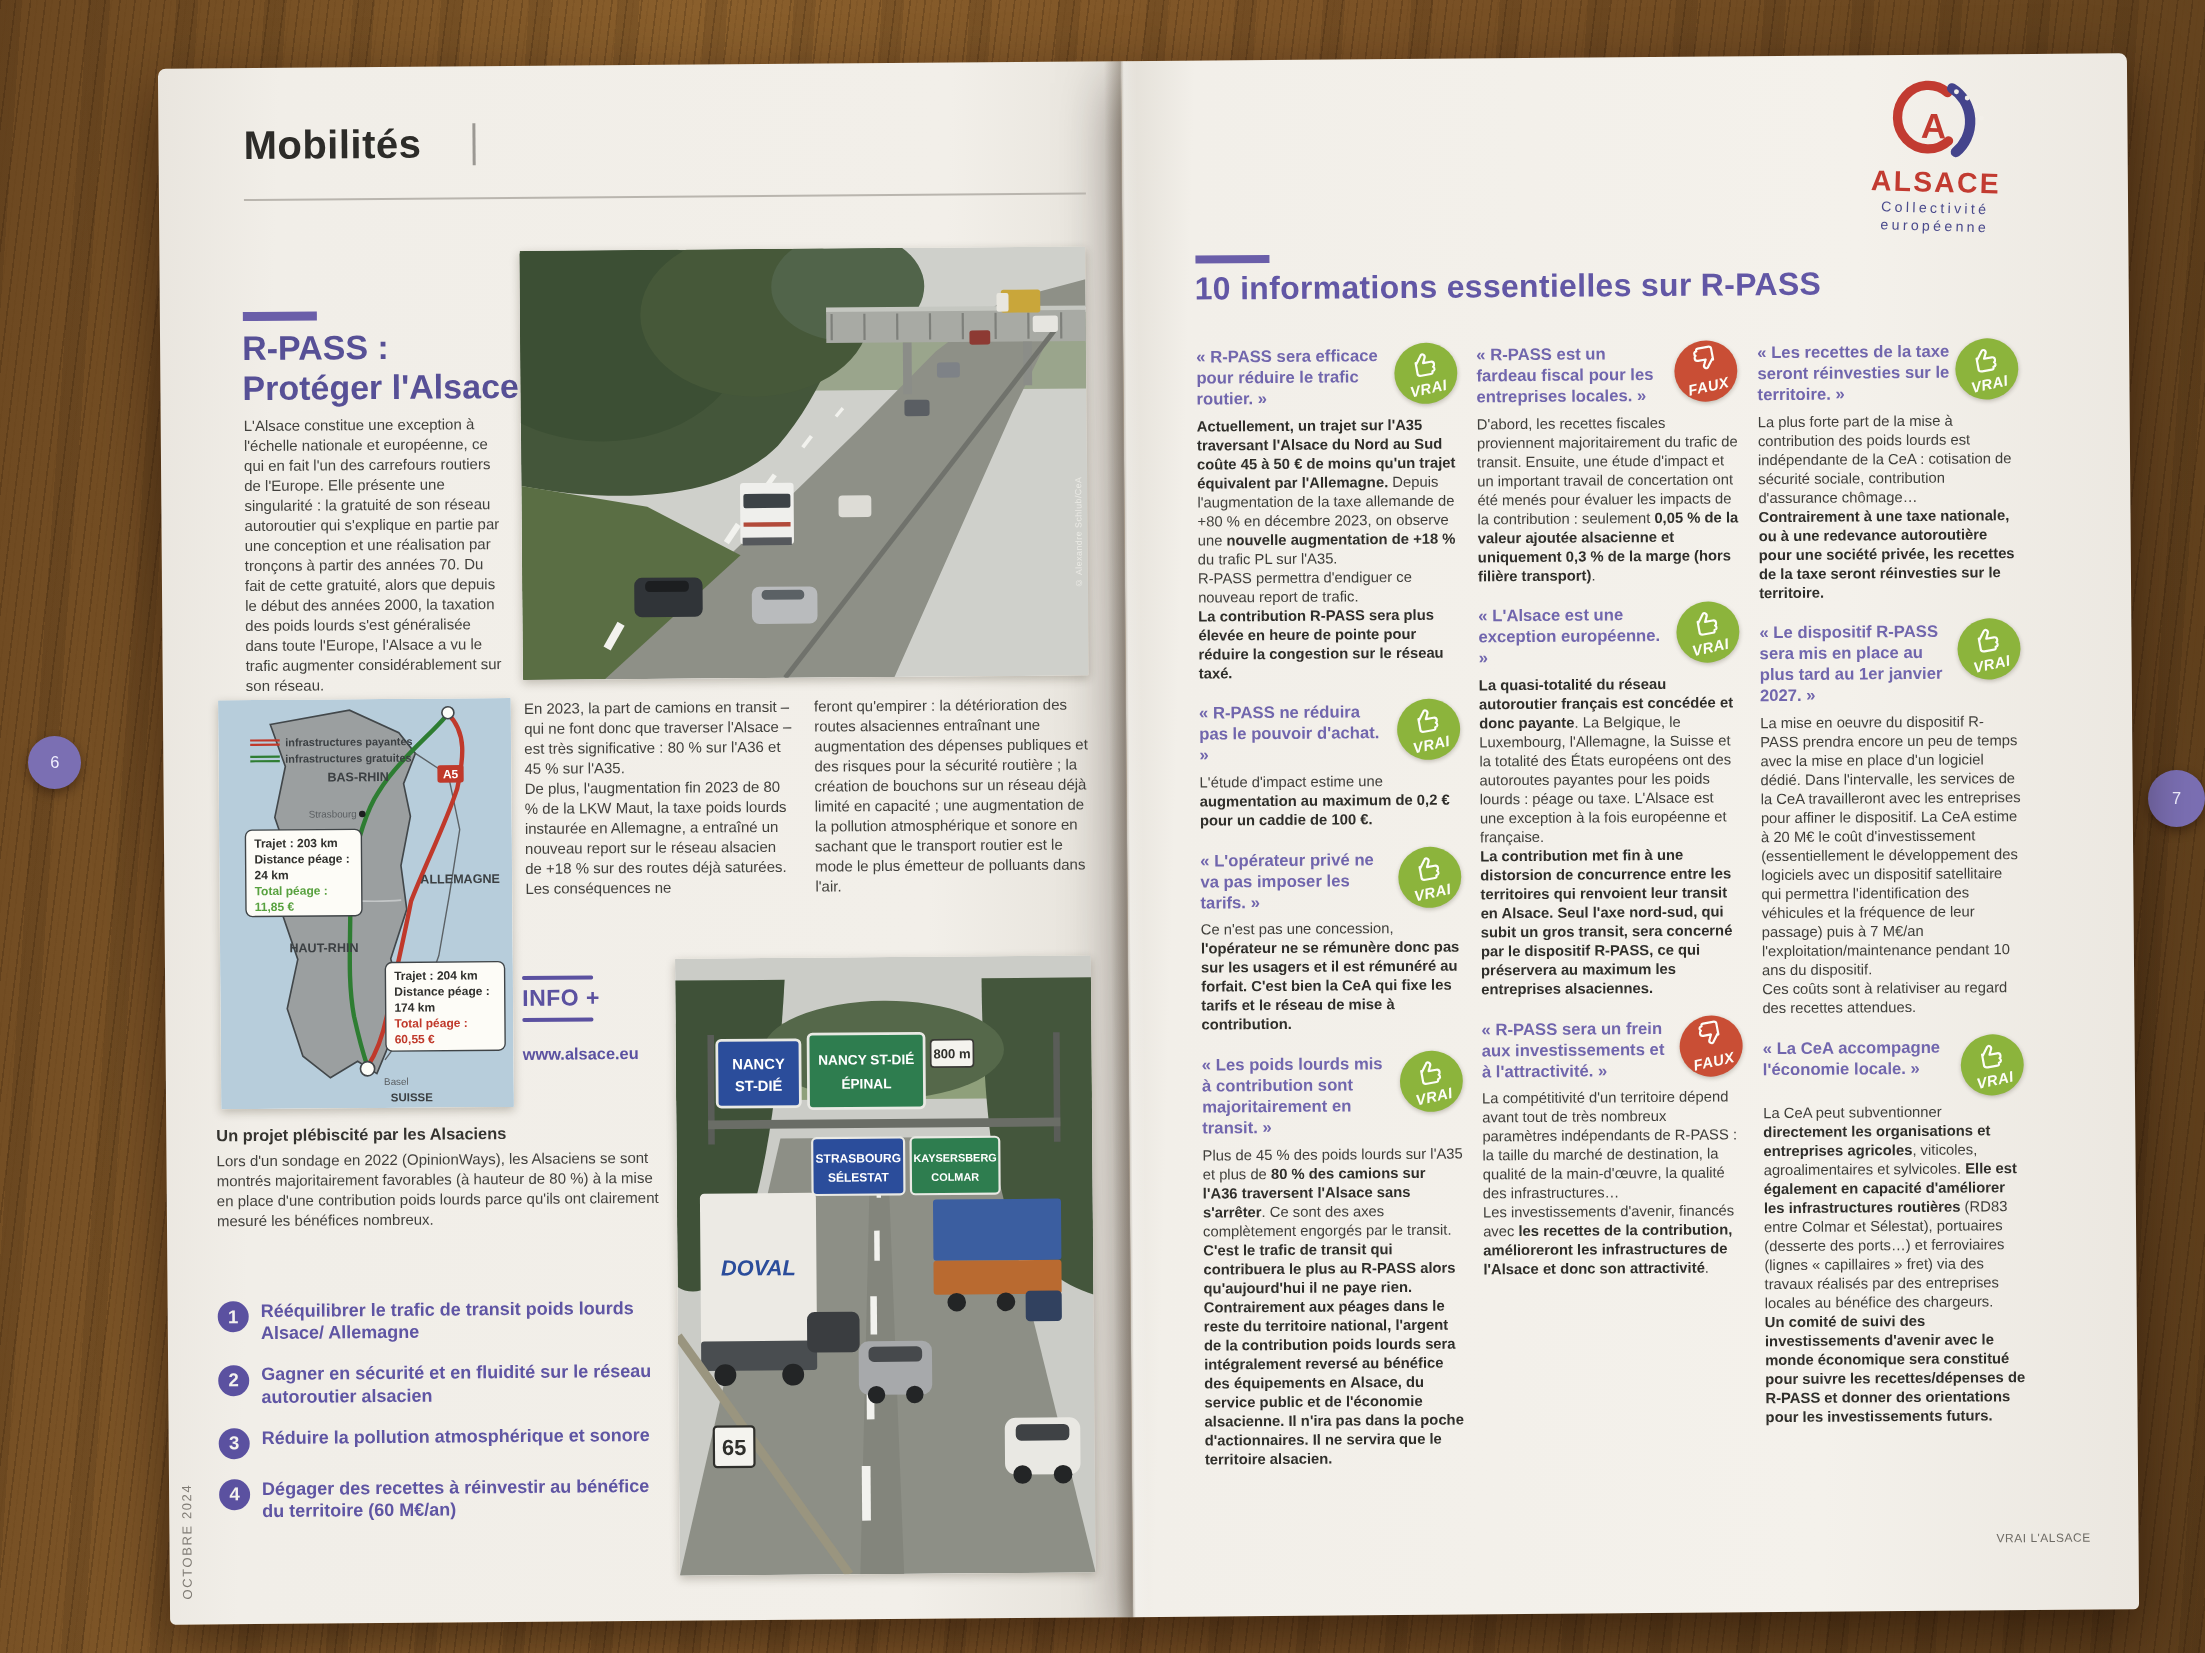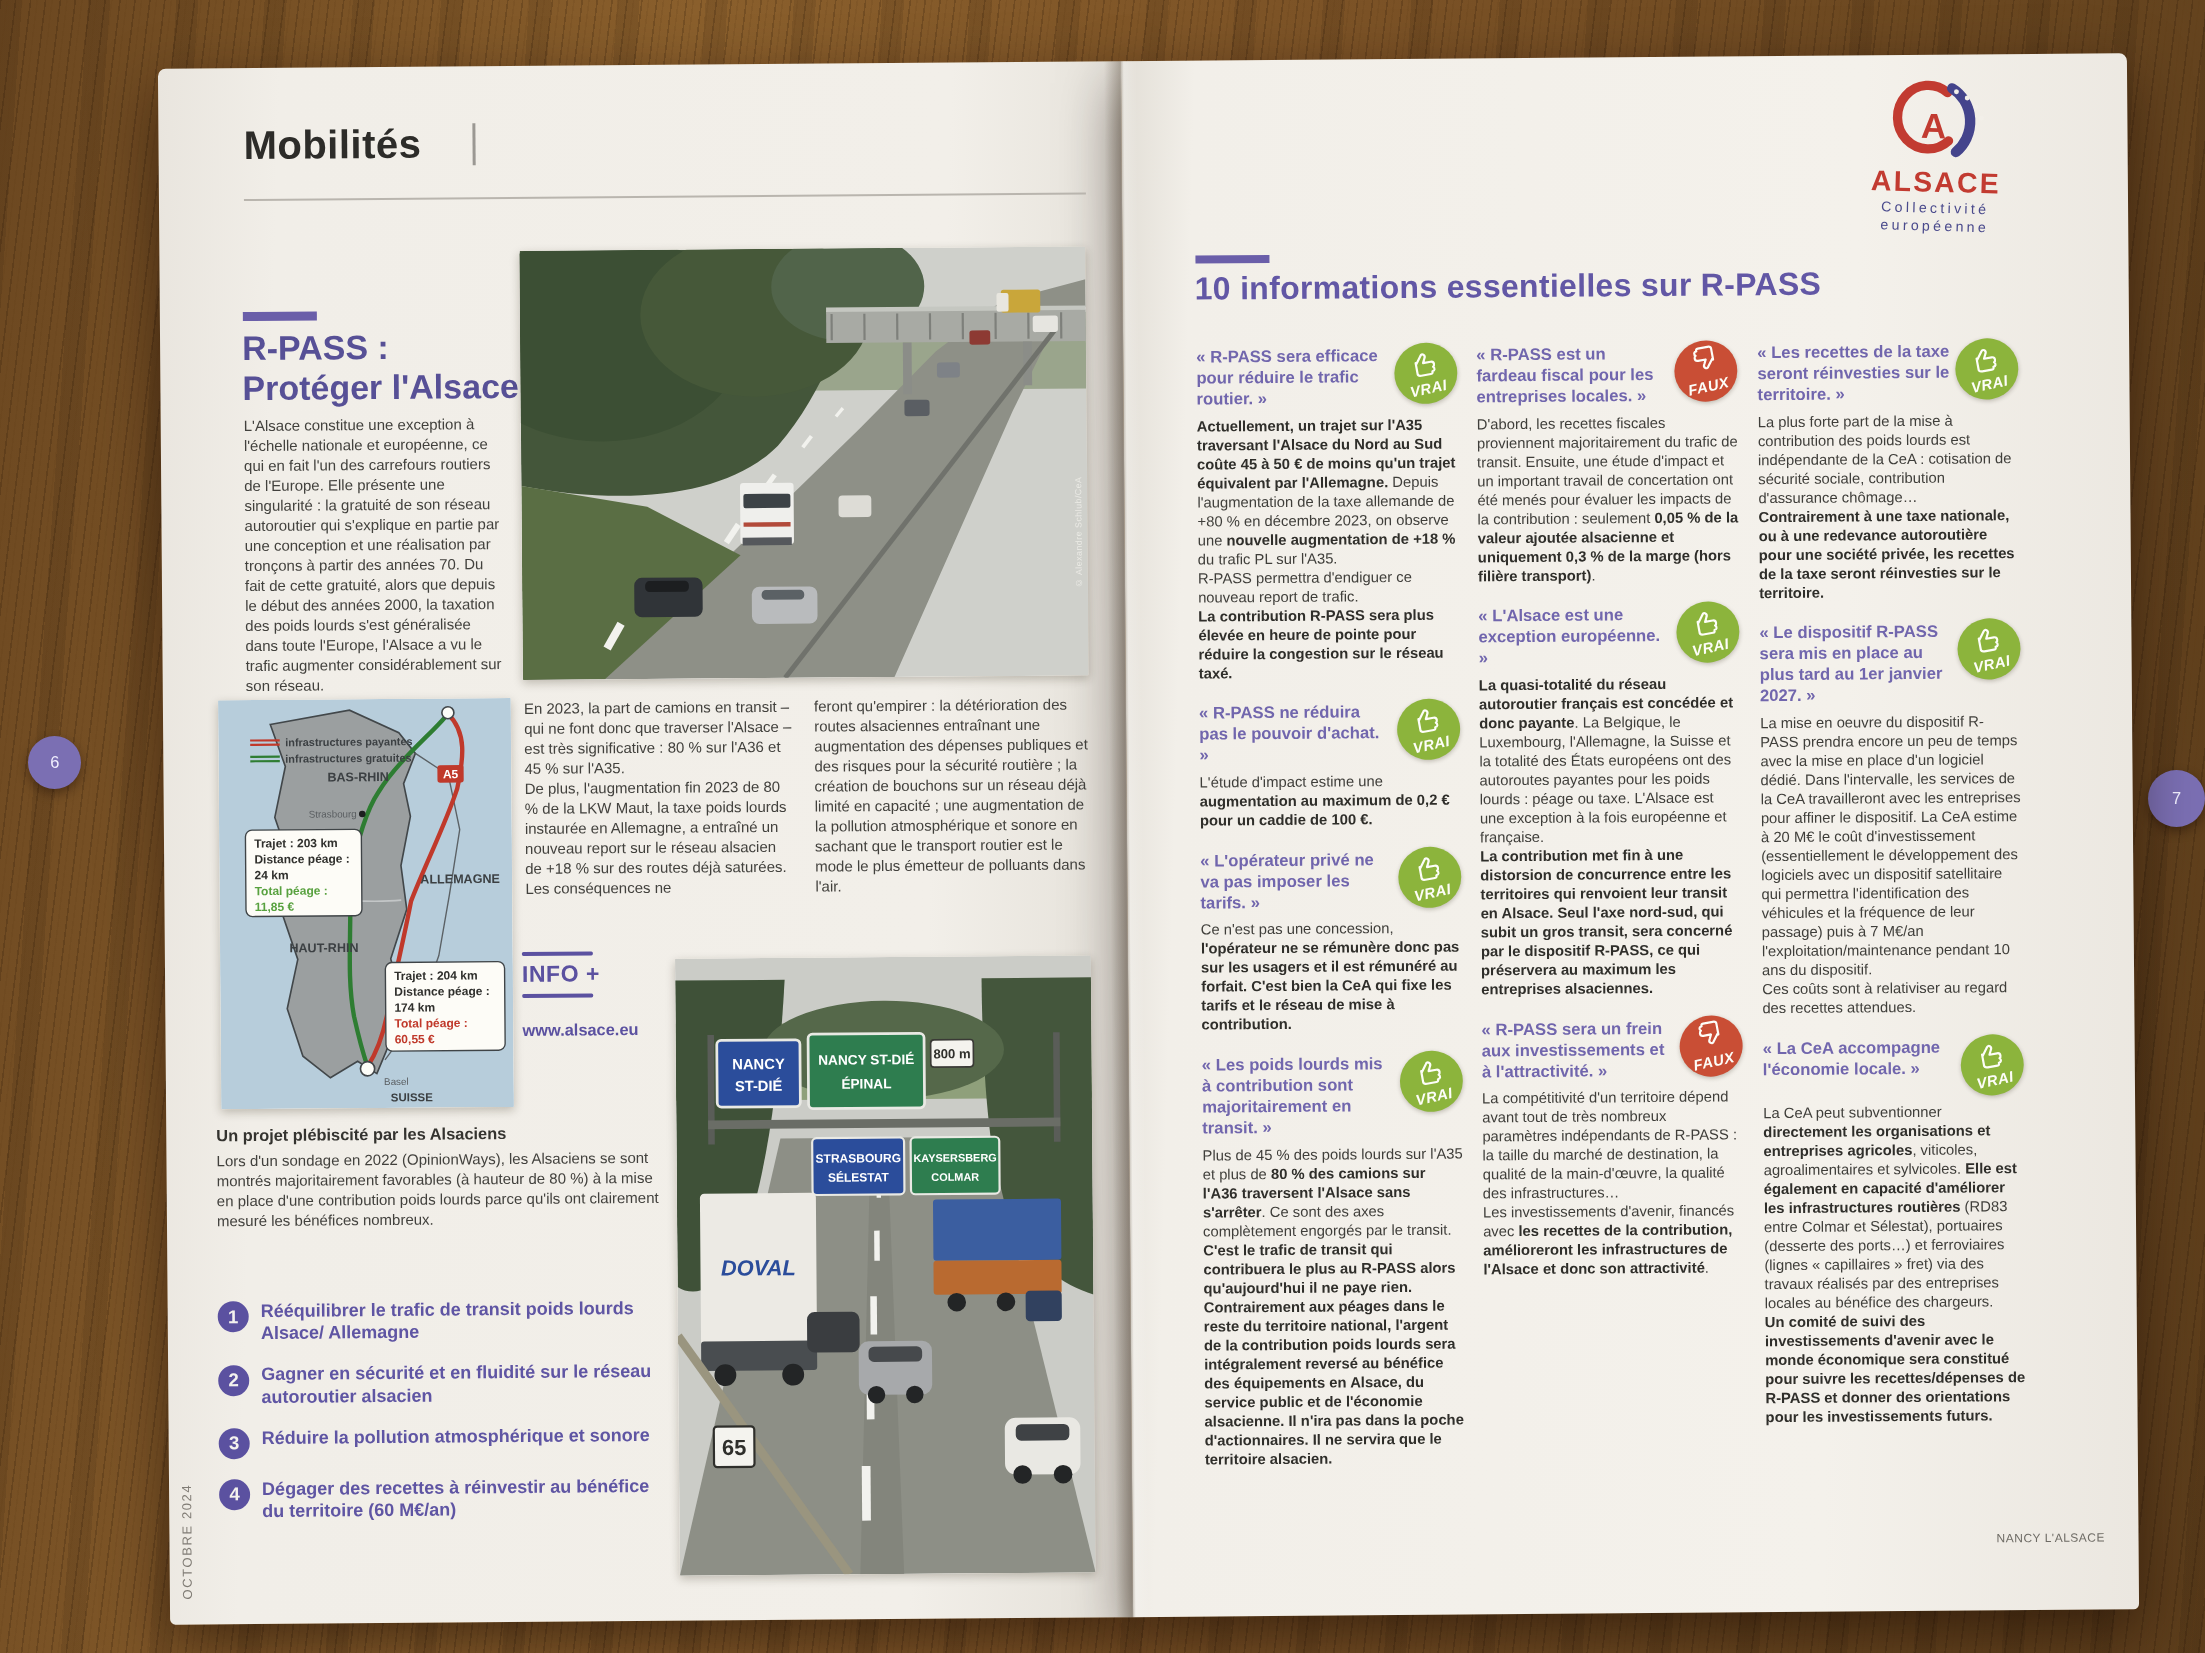--- a/index.html
+++ b/index.html
@@ -193,21 +193,21 @@
           <text x="318" y="572" font-size="22" font-weight="bold" fill="#30302d">174 km</text>
           <text x="318" y="601" font-size="22" font-weight="bold" fill="#c0392b">Total péage :</text>
           <text x="318" y="630" font-size="22" font-weight="bold" fill="#c0392b">60,55 €</text>
         </g>
       </svg>
     </div>
 
     <div class="abs body-txt" style="left:361px;top:633px;width:269px;">En 2023, la part de camions en transit – qui ne font donc que traverser l'Alsace – est très significative : 80 % sur l'A36 et 45 % sur l'A35.<br>De plus, l'augmentation fin 2023 de 80 % de la LKW Maut, la taxe poids lourds instaurée en Allemagne, a entraîné un nouveau report sur le réseau alsacien de +18 % sur des routes déjà saturées. Les conséquences ne</div>
     <div class="abs body-txt" style="left:651px;top:633px;width:276px;">feront qu'empirer : la détérioration des routes alsaciennes entraînant une augmentation des dépenses publiques et des risques pour la sécurité routière ; la création de bouchons sur un réseau déjà limité en capacité ; une augmentation de la pollution atmosphérique et sonore en sachant que le transport routier est le mode le plus émetteur de polluants dans l'air.</div>
 
-    <div class="abs" style="left:357px;top:886px;width:164px;">
+    <div class="abs" style="left:357px;top:910px;width:164px;">
       <div class="info-rule"></div>
       <div class="info-label">INFO +</div>
       <div class="info-rule"></div>
       <div class="info-url" style="margin-top:23px;">www.alsace.eu</div>
     </div>
 
     <div class="abs photo-frame" style="left:510px;top:894px;width:416px;height:617px;">
       <svg width="416" height="617" viewBox="0 0 760 1128">
         <rect width="760" height="1128" fill="#cbccc7"></rect>
         <rect y="120" width="760" height="140" fill="#8fa07b"></rect>
@@ -451,16 +451,16 @@
             <svg class="thumb" width="31" height="31" viewBox="0 0 64 64">
                 <path d="M14 54 V30 M14 34 l12 -16 q3 -5 7 -2 t0 9 l-4 8 h16 q6 0 6 6 q0 4 -3 5 q3 2 2 6 q-1 3 -5 3 q1 5 -4 5 h-20 q-7 0 -7 -5" fill="none" stroke="#fdfdf8" stroke-width="4.5" stroke-linecap="round" stroke-linejoin="round"></path>
               </svg>
             <div class="v-label">VRAI</div>
           </div>
         </div>
         <div class="qa-body">La CeA peut subventionner <b>directement les organisations et entreprises agricoles</b>, viticoles, agroalimentaires et sylvicoles. <b>Elle est également en capacité d'améliorer les infrastructures routières</b> (RD83 entre Colmar et Sélestat), portuaires (desserte des ports…) et ferroviaires (lignes « capillaires » fret) via des travaux réalisés par des entreprises locales au bénéfice des chargeurs.<br><b>Un comité de suivi des investissements d'avenir avec le monde économique sera constitué pour suivre les recettes/dépenses de R-PASS et donner des orientations pour les investissements futurs.</b></div>
       </div>
     </div>
 
-    <div class="abs footer-txt" style="left:1827px;top:1477px;">NANCY L'ALSACE</div>
+    <div class="abs footer-txt" style="left:1827px;top:1477px;">VRAI L'ALSACE</div>
   </div>
 </div>
 
 
 </body></html>

